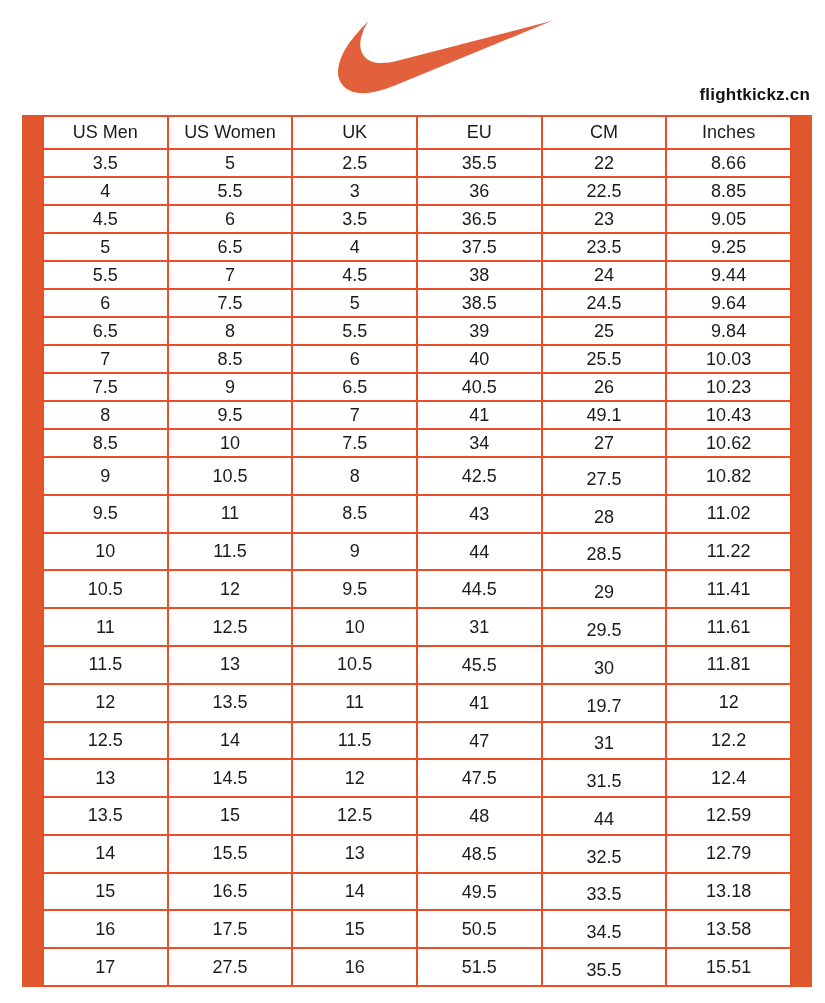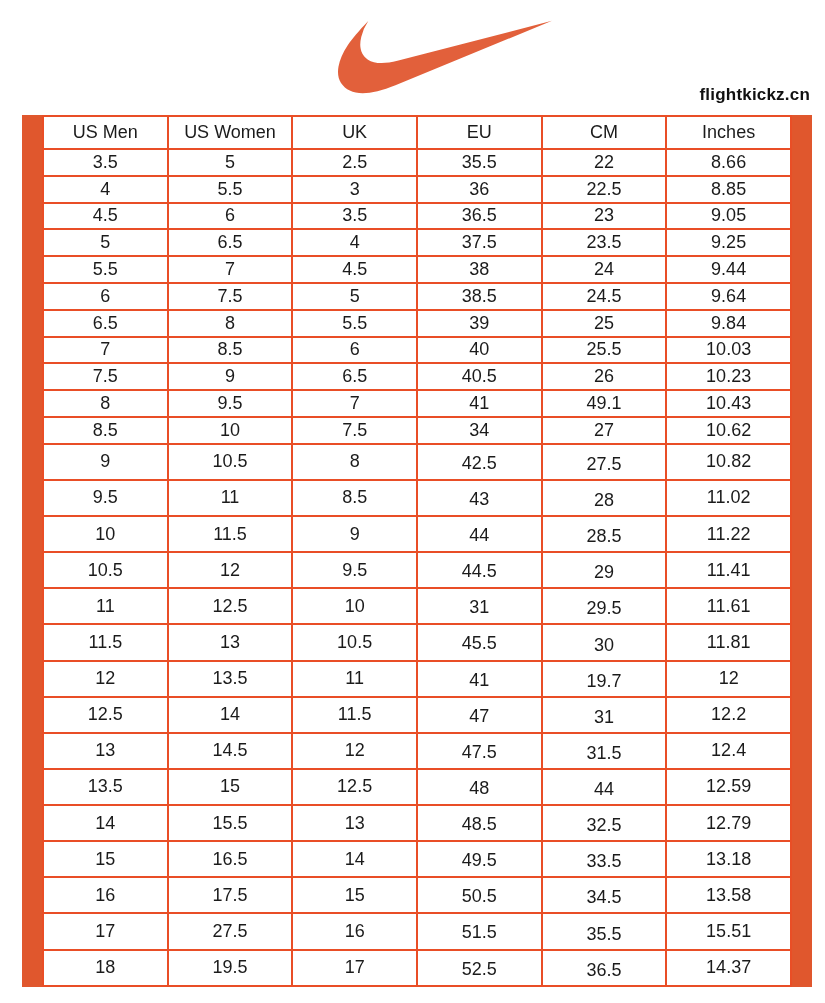--- a/index.html
+++ b/index.html
@@ -277,27 +277,19 @@
             <td>13.58</td>
           </tr>
           <tr>
             <td>17</td>
             <td>27.5</td>
             <td>16</td>
             <td class="text-high">51.5</td>
             <td class="text-low">35.5</td>
             <td>15.51</td>
           </tr>
-          <tr>
-            <td>18</td>
-            <td>19.5</td>
-            <td>17</td>
-            <td class="text-high">52.5</td>
-            <td class="text-low">36.5</td>
-            <td>14.37</td>
-          </tr>
         </tbody>
     </table>
 
     <div class="side-bar" style="background: rgb(224, 87, 45);"></div>
   </div>
 
 </div>
 
 </body></html>

